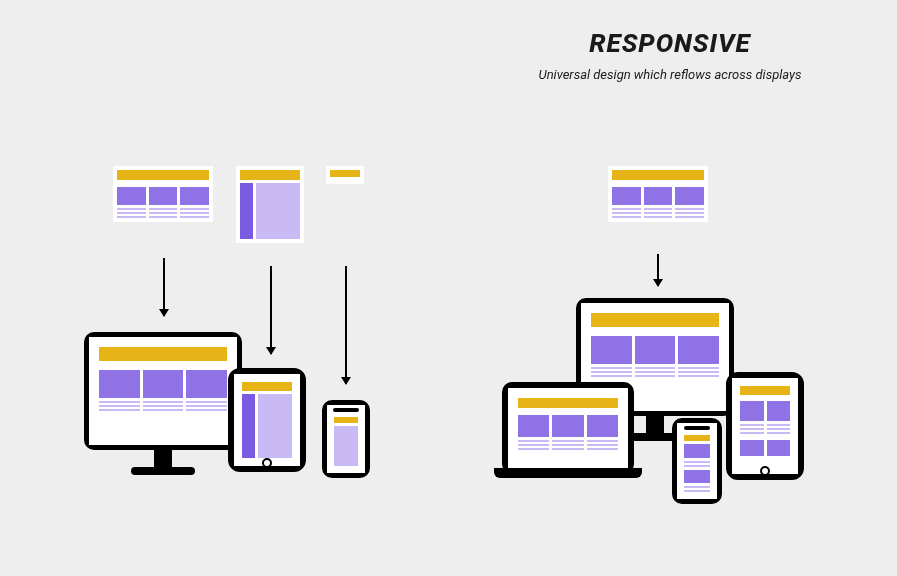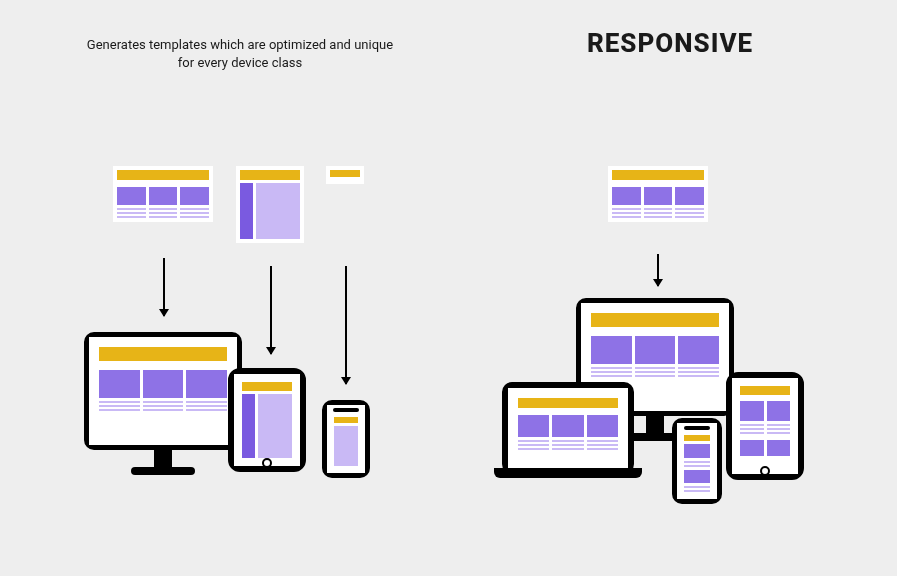--- a/index.html
+++ b/index.html
@@ -11,21 +11,21 @@
     color: #1a1a1a;
     position: relative;
     overflow: hidden;
   }
   .column {
     position: absolute;
     width: 360px;
     text-align: center;
   }
   .col-left  { left: 60px; top: 28px; }
-  .col-right { left: 490px; top: 28px; }
+  .col-right { left: 490px; top: 28px; font-style: italic; }
   .title {
     font-size: 26px;
     font-weight: 800;
     letter-spacing: 1px;
   }
   .subtitle {
     font-size: 13px;
     line-height: 1.4;
     margin-top: 8px;
     padding: 0 20px;
@@ -146,21 +146,20 @@
     bottom: -2px;
     left: 50%;
     transform: translateX(-50%);
     background: #fff;
   }
 </style>
 </head>
 <body>
 
 <div class="column col-left">
-  <div class="subtitle">Generates templates which are optimized and unique for every device class</div>
 </div>
 
 <div class="tmpl" style="left:113px; top:166px; width:100px;">
   <div class="mock">
     <div class="bar"></div>
     <div class="row" style="margin-top:4px;">
         <div class="box"></div>
         <div class="box"></div>
         <div class="box"></div>
       </div>
@@ -253,20 +252,21 @@
   <div class="screen" style="padding:8px 3px 3px 3px;">
     <div class="mock light" style="height:100%;">
       <div class="bar" style="height:6px;"></div>
       <div class="box" style="flex:1; background:#c9b9f5;"></div>
     </div>
   </div>
 </div>
 
 <div class="column col-right">
   <div class="title">RESPONSIVE</div>
+  <div class="subtitle">Universal design which reflows across displays</div>
 </div>
 
 <div class="tmpl" style="left:608px; top:166px; width:100px;">
   <div class="mock">
     <div class="bar"></div>
     <div class="row" style="margin-top:4px;">
         <div class="box"></div>
         <div class="box"></div>
         <div class="box"></div>
       </div>

